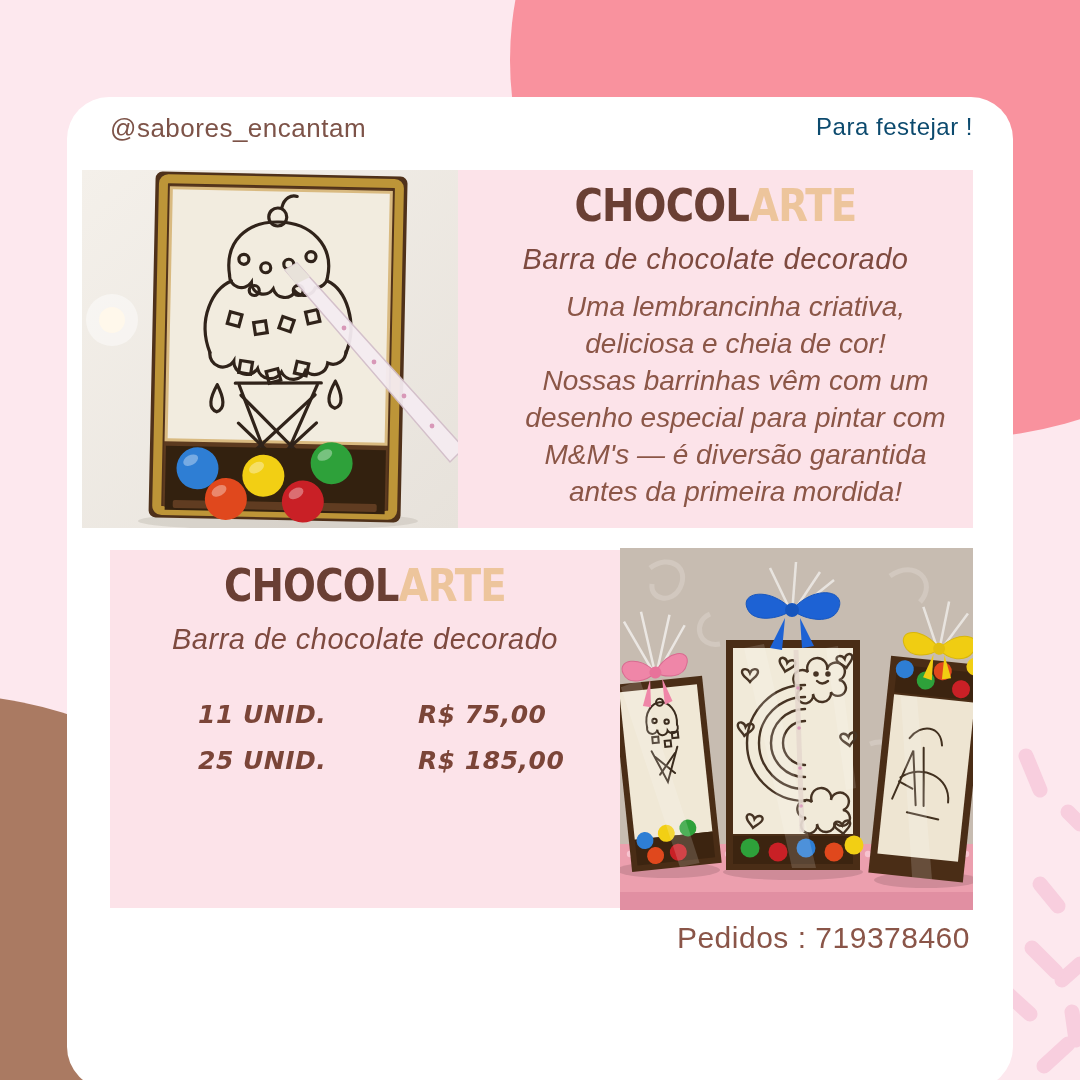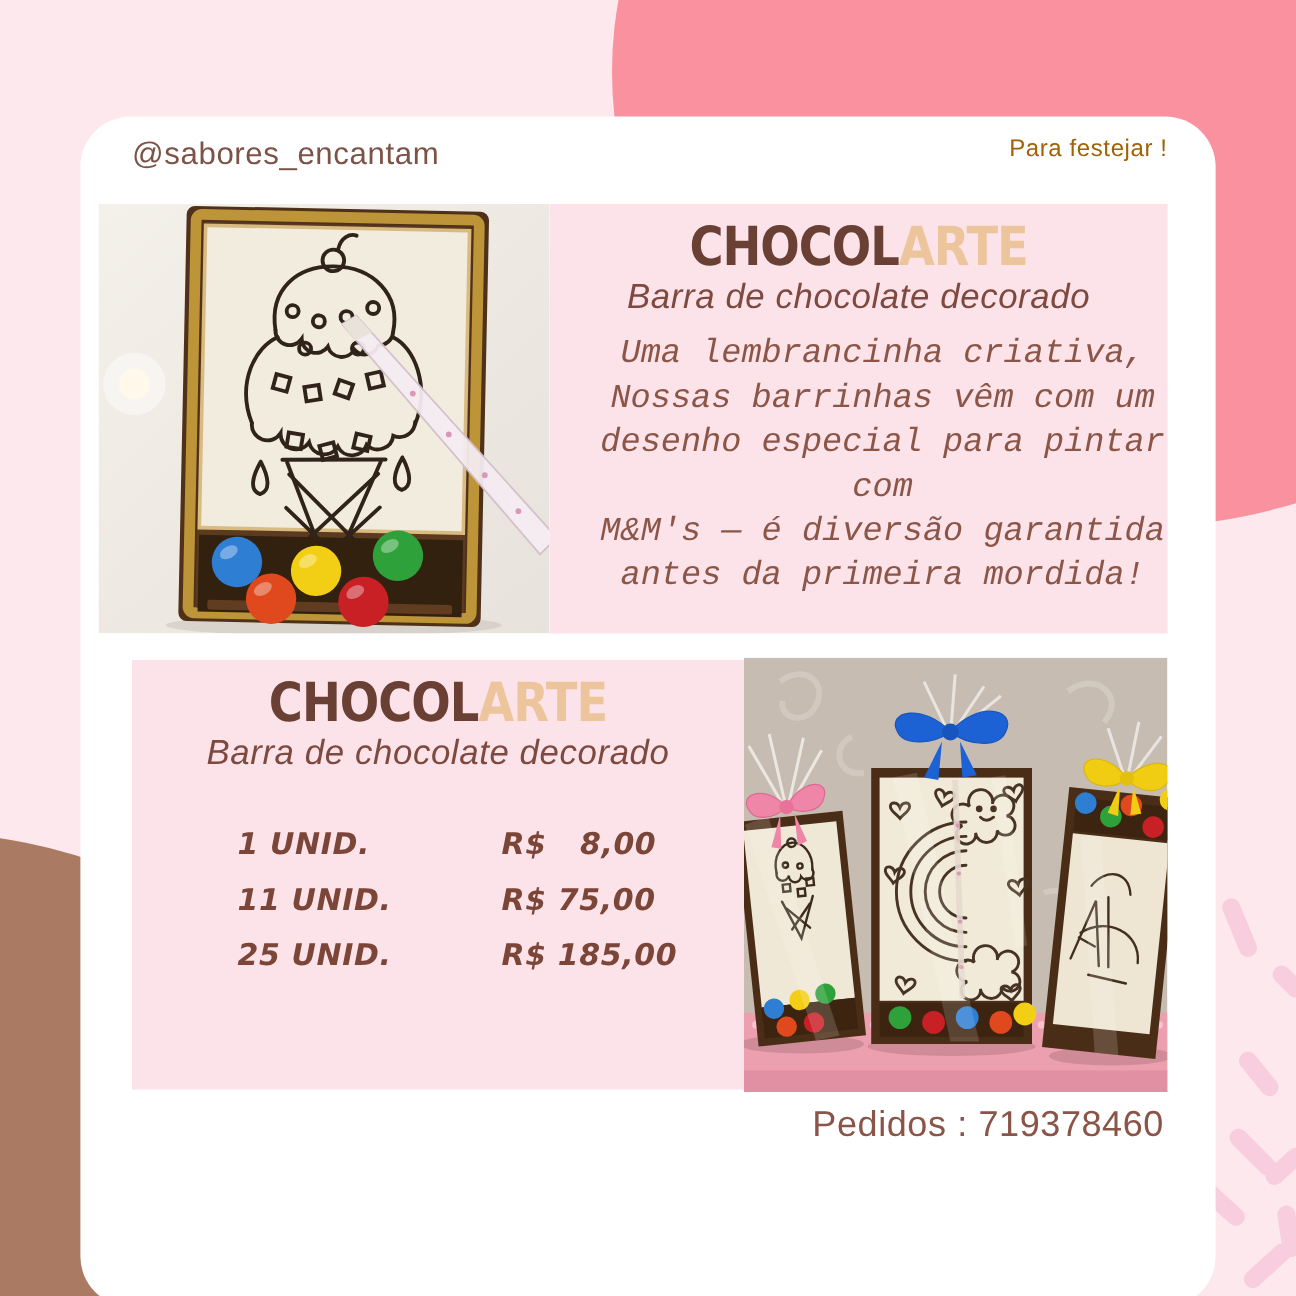--- a/index.html
+++ b/index.html
@@ -12,44 +12,44 @@
   .card{
     position:absolute;left:67px;top:97px;width:946px;height:992px;
     background:#ffffff;border-radius:42px;z-index:1;
   }
   .handle{
     position:absolute;left:43px;top:16px;
     font-size:26px;color:#7d5348;letter-spacing:.5px;
   }
   .tagline{
     position:absolute;right:40px;top:16px;
-    font-size:20px;color:#a16207;letter-spacing:.5px;
+    font-size:24px;color:#0c4a6e;letter-spacing:.5px;
   }
   .photo1{position:absolute;left:15px;top:73px;width:376px;height:358px;overflow:hidden;}
   .panel1{
     position:absolute;left:391px;top:73px;width:515px;height:358px;
     background:#fce3e9;text-align:center;
   }
   .panel2{
     position:absolute;left:43px;top:453px;width:510px;height:358px;
     background:#fce3e9;text-align:center;
   }
   .photo2{position:absolute;left:553px;top:451px;width:353px;height:362px;overflow:hidden;}
   .brand-title{
     margin-top:12px;font-size:45px;font-weight:800;line-height:1.05;
     font-family:"DejaVu Sans", sans-serif;
     transform:scaleX(.86);letter-spacing:-1px;white-space:nowrap;
   }
   .brand-title .primary{color:#6a3f34;}
   .brand-title .accent{color:#edc59c;}
   .brand-subtitle{
-    margin-top:3px;font-size:29px;font-style:italic;color:#7e4a3f;letter-spacing:.5px;
+    margin-top:14px;font-size:29px;font-style:italic;color:#7e4a3f;letter-spacing:.5px;
   }
   .description{
-    margin-top:12px;font-family:Liberation Mono, monospace;font-style:italic;
+    margin-top:12px;font-family:Liberation Sans, sans-serif;font-style:italic;
     font-size:28px;line-height:37px;color:#8b5647;padding-left:40px;
   }
   .price-table{margin-top:40px;text-align:left;}
   .price-row{position:relative;height:46px;}
   .qty,.price{
     position:absolute;top:4px;font-size:25px;font-weight:bold;font-style:italic;
     font-family:"DejaVu Sans", sans-serif;color:#7b4538;letter-spacing:.5px;
   }
   .qty{left:88px;}
   .price{left:308px;white-space:pre;}
@@ -171,37 +171,34 @@
     </svg>
   </div>
 
   <div class="panel1">
     <div class="brand-title">
       <span class="primary">CHOCOL</span><span class="accent">ARTE</span>
     </div>
     <div class="brand-subtitle">Barra de chocolate decorado</div>
     <div class="description">
       <div>Uma lembrancinha criativa,</div>
+      <div>deliciosa e cheia de cor!</div>
       <div>Nossas barrinhas vêm com um</div>
       <div>desenho especial para pintar com</div>
       <div>M&amp;M's — é diversão garantida</div>
       <div>antes da primeira mordida!</div>
     </div>
   </div>
 
   <div class="panel2">
     <div class="brand-title">
       <span class="primary">CHOCOL</span><span class="accent">ARTE</span>
     </div>
     <div class="brand-subtitle">Barra de chocolate decorado</div>
     <div class="price-table">
-      <div class="price-row">
-        <span class="qty">1 UNID.</span>
-        <span class="price">R$   8,00</span>
-      </div>
       <div class="price-row">
         <span class="qty">11 UNID.</span>
         <span class="price">R$ 75,00</span>
       </div>
       <div class="price-row">
         <span class="qty">25 UNID.</span>
         <span class="price">R$ 185,00</span>
       </div>
     </div>
   </div>

